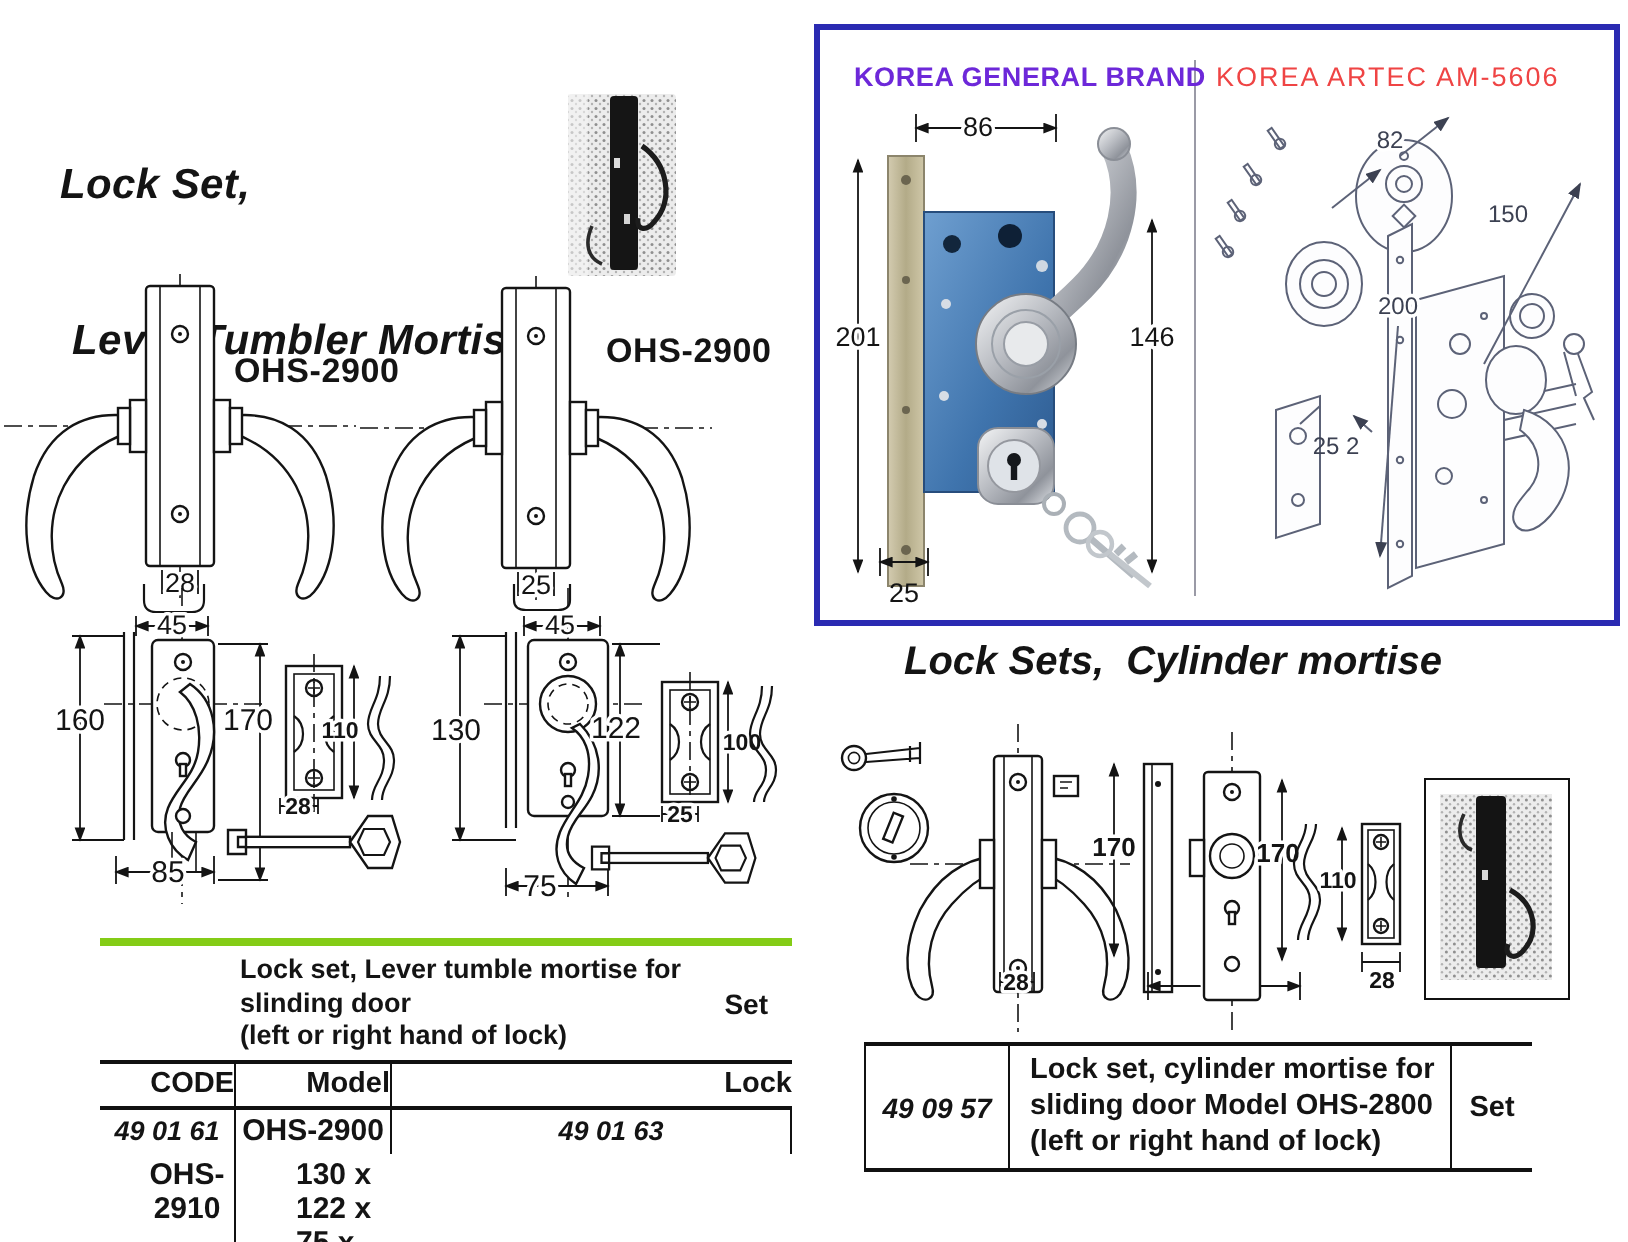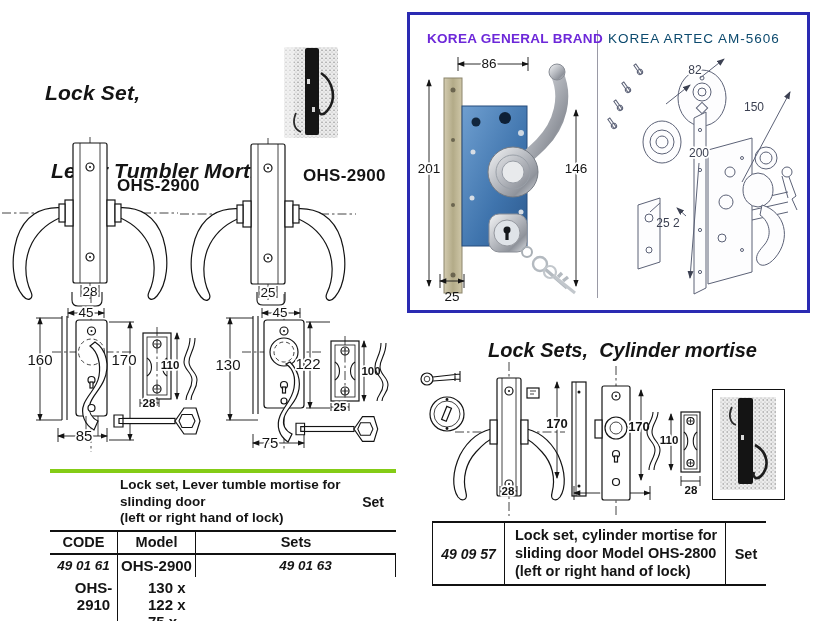--- a/index.html
+++ b/index.html
@@ -19,48 +19,48 @@
   .ln{stroke:#141414;stroke-width:1.1;fill:none;}
   .lnf{stroke:#141414;stroke-width:1.2;fill:#ffffff;}
   .thin{stroke:#141414;stroke-width:.8;fill:none;}
   .dash{stroke:#141414;stroke-width:.8;fill:none;stroke-dasharray:9 3 2.5 3;}
   .dim{stroke:#141414;stroke-width:.9;fill:none;}
   .slate{stroke:#5c6277;stroke-width:1;fill:none;}
   .slatef{stroke:#5c6277;stroke-width:1;fill:#fdfdfe;}
   
   .panel{border:3px solid #2a2ab2;background:#fff;}
   .panel-title-left{font-size:13.5px;font-weight:700;color:#6d28d9;letter-spacing:.3px;}
-  .panel-title-right{font-size:13.5px;color:#0c4a6e;letter-spacing:1px;}
+  .panel-title-right{font-size:13.5px;color:#ef4444;letter-spacing:1px;}
   .panel-divider{width:1px;background:#9a9aa6;}
   .exp-dim{font-size:12px;fill:#3c4152;}
   
   .tbl-left{left:50px;top:469px;width:346px;border-top:4px solid #84cc16;}
   .tl-desc{display:flex;border-bottom:2px solid #111;padding:4px 0 3px 0;}
   .tl-desc-text{margin-left:70px;width:230px;font-size:13.5px;font-weight:700;line-height:16.5px;}
   .tl-unit{margin-left:auto;margin-right:12px;align-self:center;font-size:14px;font-weight:700;}
   .tl-grid{display:grid;grid-template-columns:68px 78px 200px;border-bottom:2px solid #111;}
-  .tl-grid .hc{font-size:14.5px;font-weight:700;text-align:center;padding:2px 0 3px 0;border-bottom:2px solid #111;}
+  .tl-grid .hc{font-size:14.5px;font-weight:700;text-align:right;padding:2px 0 3px 0;border-bottom:2px solid #111;}
   .tl-grid .c1{border-right:1.5px solid #111;}
   .tl-grid .c2{border-right:1.5px solid #111;}
   .tl-grid .code{font-size:13.5px;font-weight:700;font-style:italic;text-align:center;padding-top:3px;}
   .tl-grid .model{font-size:15px;font-weight:600;text-align:center;padding-top:2px;}
   .tl-grid .size{font-size:15px;font-weight:600;padding:2px 0 1px 10px;}
   .tl-grid .last{padding-bottom:4px;margin-left:20px;}
   .tbl-right{left:432px;top:521px;width:333px;border-top:2px solid #111;border-bottom:2px solid #111;border-left:1.5px solid #111;display:flex;}
   .tr-code{width:71px;display:flex;align-items:center;justify-content:center;font-size:14px;font-weight:700;font-style:italic;border-right:1.5px solid #111;}
   .tr-desc{flex:1;padding:3px 6px 4px 10px;font-size:14.5px;font-weight:700;line-height:18px;border-right:1.5px solid #111;}
   .tr-unit{width:40px;display:flex;align-items:center;justify-content:center;font-size:14.5px;font-weight:700;}
   .frame{border:1.5px solid #111;background:#fff;}
 </style>
 </head>
 <body>
 
 <div id="page">
 
-  <div class="abs title-main" style="left:45px;top:28px;">
+  <div class="abs title-main" style="left:30px;top:28px;">
     <div>Lock Set,</div>
     <div> Lever Tumbler Mortise</div>
   </div>
 
   <svg class="abs" style="left:281px;top:45px;" width="60" height="95" viewBox="0 0 60 95">
     <defs>
       <pattern id="stip1" width="4" height="4" patternUnits="userSpaceOnUse">
         <rect width="4" height="4" fill="#ececec"></rect>
         <circle cx="1" cy="1.2" r=".75" fill="#8f8f8f"></circle>
         <circle cx="3" cy="3" r=".6" fill="#b3b3b3"></circle>
@@ -344,21 +344,21 @@
       <text class="exp-dim halo" x="695" y="74">82</text>
       <path class="slate" marker-end="url(#aE3)" d="M742,182 L790,92"></path>
       <text class="exp-dim halo" x="754" y="111">150</text>
       <path class="slate" marker-end="url(#aE3)" d="M699,163 L690,278"></path>
       <text class="exp-dim halo" x="699" y="157">200</text>
       <path class="slate" marker-end="url(#aE3)" d="M650,212 L660,203 M686,216 L677,208"></path>
       <text class="exp-dim" x="668" y="227">25 2</text>
     </g>
   </svg>
 
-  <div class="abs title-cyl" style="left:452px;top:339px;margin-left:36px;">Lock Sets,  Cylinder mortise</div>
+  <div class="abs title-cyl" style="left:452px;top:320px;">Lock Sets,  Cylinder mortise</div>
 
   <svg class="abs" style="left:408px;top:358px;" width="392" height="162" viewBox="408 358 392 162">
     <defs>
       <marker id="aS4" markerWidth="9" markerHeight="8" refX="1" refY="3" orient="auto">
         <path d="M8,0 L0,3 L8,6 Z" fill="#141414"></path>
         </marker>
       <marker id="aE4" markerWidth="9" markerHeight="8" refX="7" refY="3" orient="auto">
         <path d="M0,0 L8,3 L0,6 Z" fill="#141414"></path>
         </marker>
     </defs>
@@ -458,21 +458,21 @@
       <div class="tl-desc-text">
         <div>Lock set, Lever tumble mortise for</div>
         <div>slinding door</div>
         <div>(left or right hand of lock)</div>
       </div>
       <div class="tl-unit">Set</div>
     </div>
     <div class="tl-grid">
       <div class="hc c1">CODE</div>
       <div class="hc c2">Model</div>
-      <div class="hc">Sets</div>
+      <div class="hc">Lock</div>
       <div class="code c1">49 01 61</div>
       <div class="model c2">OHS-2900</div>
       <div class="code c1 last">49 01 63</div>
       <div class="model c2 last">OHS-2910</div>
       <div class="size last">130 x 122 x 75 x 45 mm</div>
     </div>
   </div>
 
   <div class="abs tbl-right">
     <div class="tr-code">49 09 57</div>

